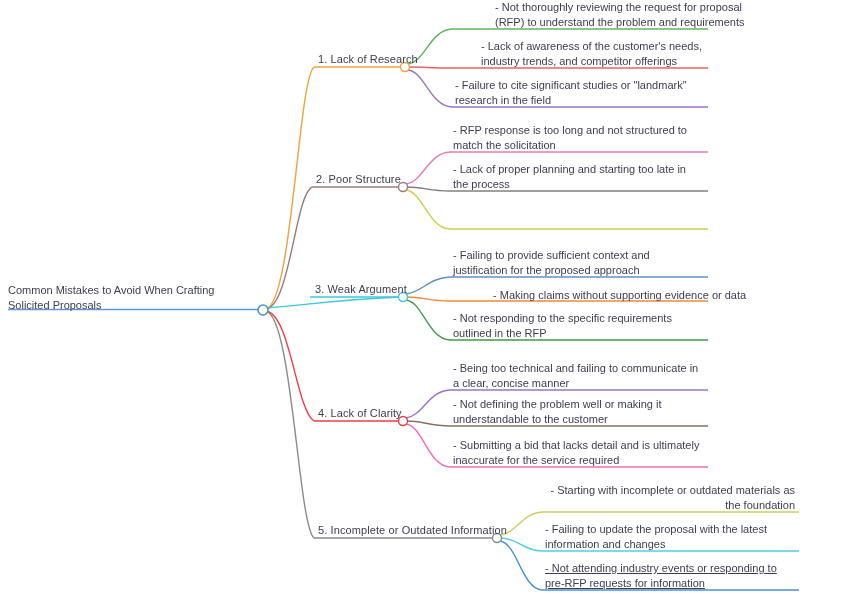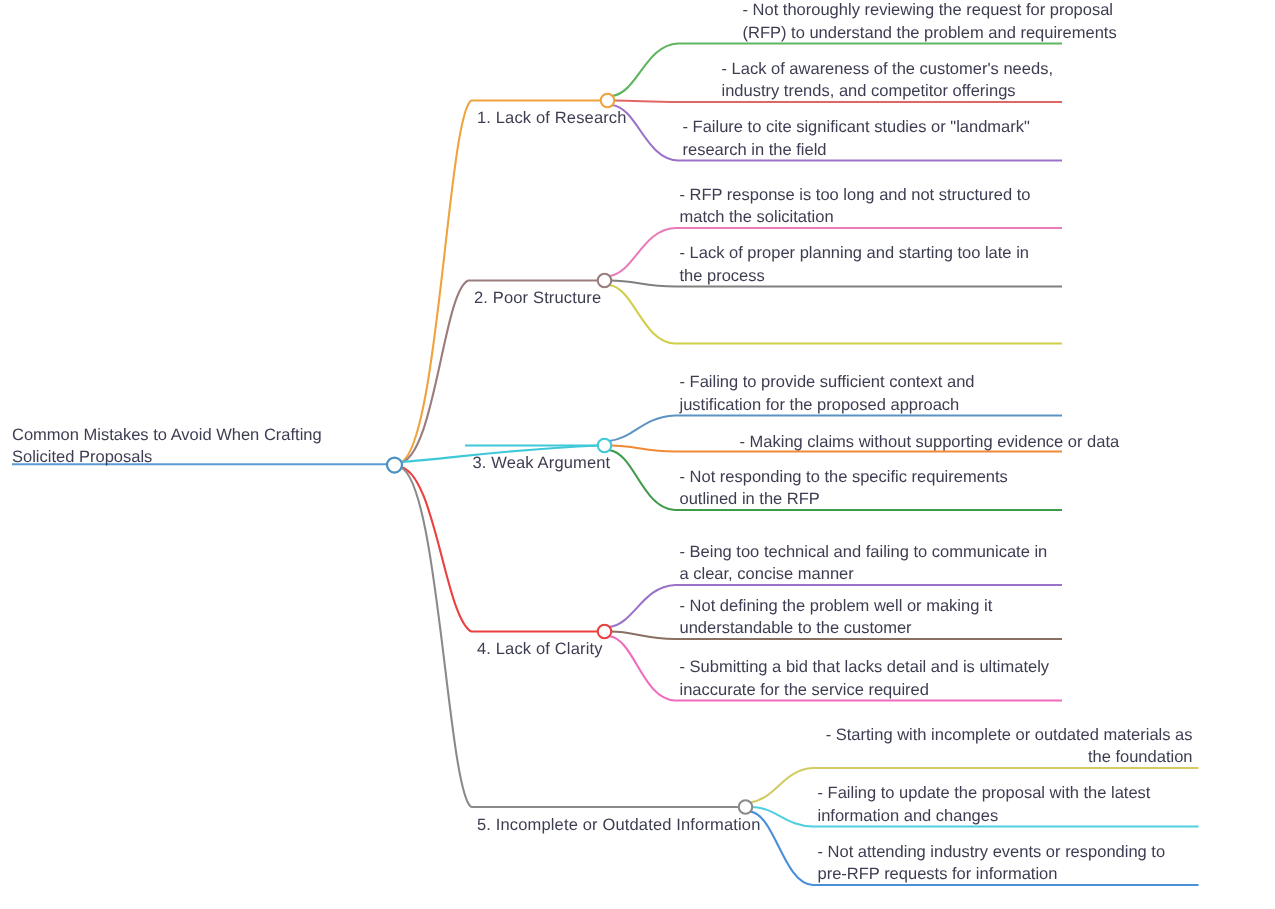--- a/index.html
+++ b/index.html
@@ -26,21 +26,20 @@
     width: 850px;
     height: 606px;
   }
   .node-label {
     position: absolute;
     font-size: 11px;
     line-height: 14px;
     color: #3d3d52;
     white-space: nowrap;
     letter-spacing: 0.1px;
-    margin-top: 20px;
   }
   .root-label {
     position: absolute;
     font-size: 11px;
     line-height: 15px;
     color: #3d3d52;
     width: 240px;
     left: 8px;
     top: 283px;
   }
@@ -136,15 +135,15 @@
   <div class="leaf-label" style="left:453px; top:248px;">- Failing to provide sufficient context and justification for the proposed approach</div>
   <div class="leaf-label leaf-wide" style="left:453px; top:288px;margin-left:40px;">- Making claims without supporting evidence or data</div>
   <div class="leaf-label" style="left:453px; top:311px;">- Not responding to the specific requirements outlined in the RFP</div>
 
   <div class="leaf-label" style="left:453px; top:361px;">- Being too technical and failing to communicate in a clear, concise manner</div>
   <div class="leaf-label" style="left:453px; top:397px;">- Not defining the problem well or making it understandable to the customer</div>
   <div class="leaf-label" style="left:453px; top:438px;">- Submitting a bid that lacks detail and is ultimately inaccurate for the service required</div>
 
   <div class="leaf-label" style="left:545px; top:483px;text-align:right;">- Starting with incomplete or outdated materials as the foundation</div>
   <div class="leaf-label" style="left:545px; top:522px;">- Failing to update the proposal with the latest information and changes</div>
-  <div class="leaf-label" style="left:545px; top:561px;">- Not attending industry events or responding to pre-RFP requests for information</div>
+  <div class="leaf-label" style="left:545px; top:561px;text-decoration:underline;">- Not attending industry events or responding to pre-RFP requests for information</div>
 
 </div>
 
 </body></html>

